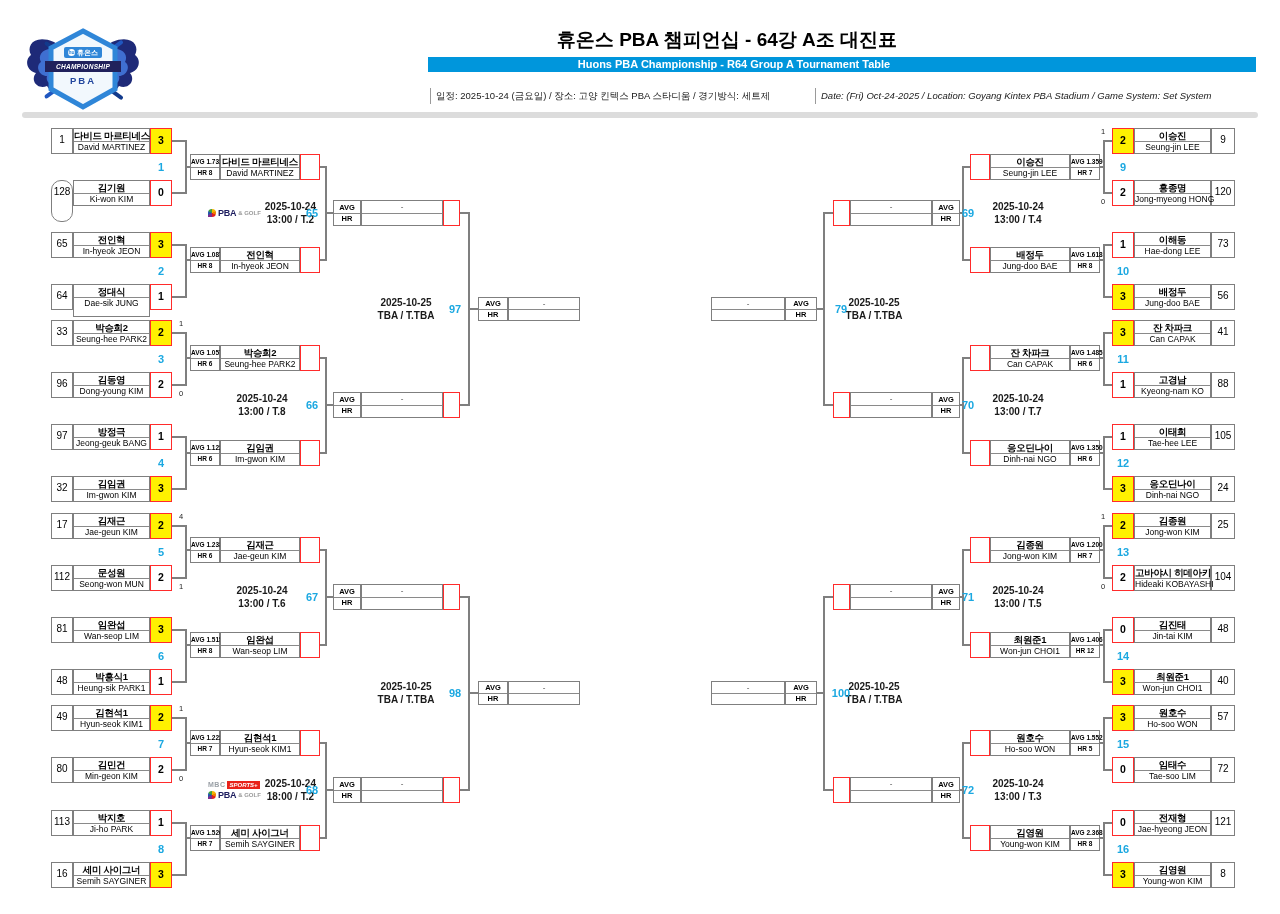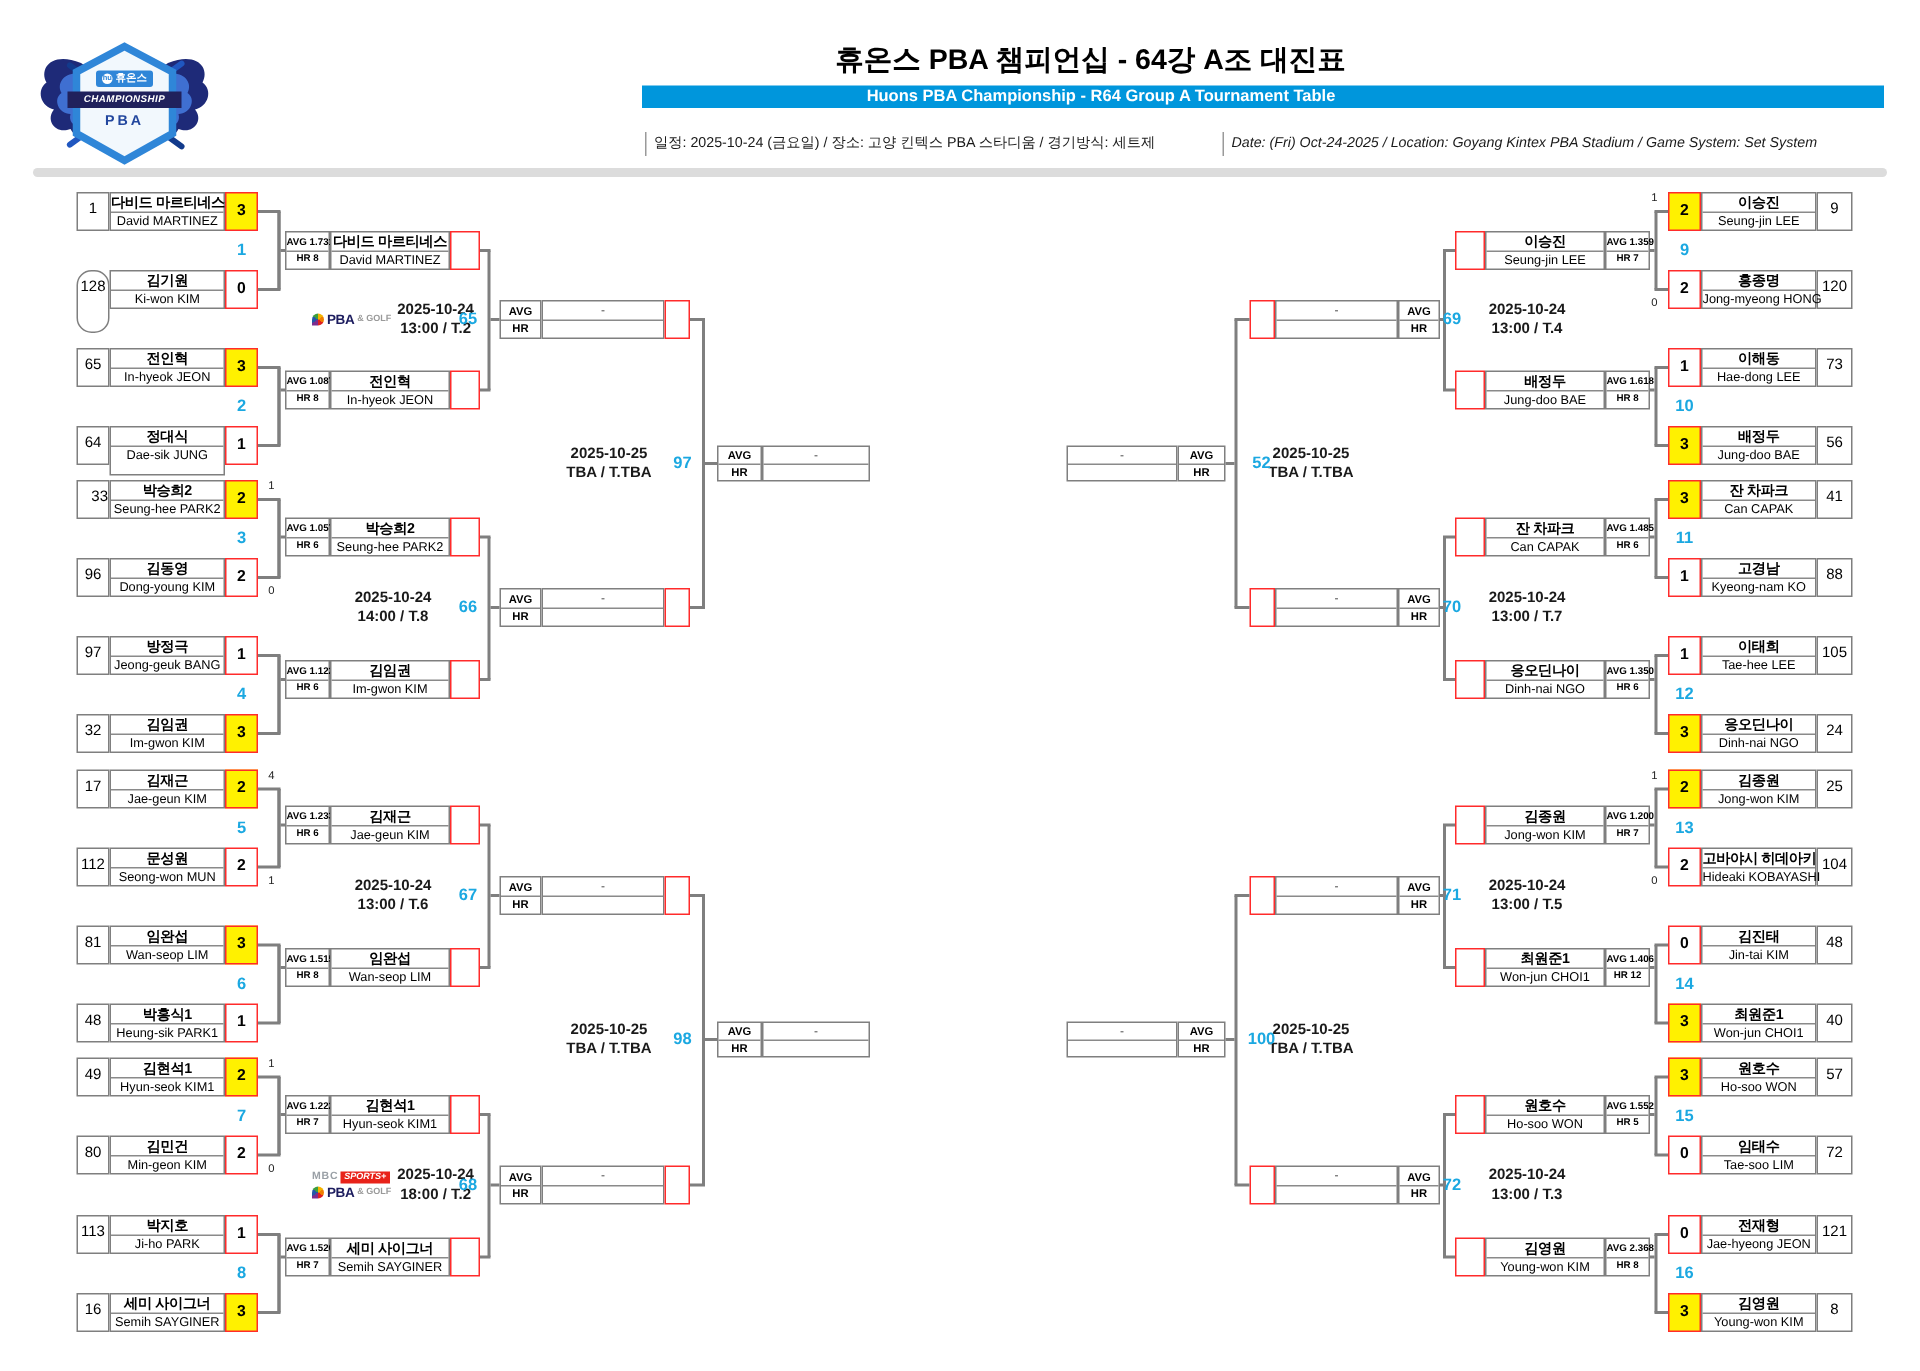--- a/index.html
+++ b/index.html
@@ -123,21 +123,21 @@
         <div class="row krow">정대식</div>
         <div class="row erow">Dae-sik JUNG</div>
       </div>
       <div class="box score" style="left: 150px; top: 284px; width: 22px; height: 26px;">1</div>
       <div class="mnum" style="left: 149px; top: 264px; width: 24px; height: 14px;">2</div>
       <div class="cline" style="left: 172px; top: 244px; width: 15px; height: 2px;"></div>
       <div class="cline" style="left: 172px; top: 296px; width: 15px; height: 2px;"></div>
       <div class="cline" style="left: 185px; top: 245px; width: 2px; height: 52px;"></div>
       <div class="cline" style="left: 185px; top: 245px; width: 2px; height: 52px;"></div>
       <div class="cline" style="left: 187px; top: 259px; width: 3px; height: 2px;"></div>
-      <div class="box seed" style="left: 51px; top: 320px; width: 22px; height: 26px; text-align: right;">33</div>
+      <div class="box seed" style="left: 51px; top: 320px; width: 22px; height: 26px;">33</div>
       <div class="box" style="left: 73px; top: 320px; width: 77px; height: 26px;">
         <div class="row krow">박승희2</div>
         <div class="row erow">Seung-hee PARK2</div>
       </div>
       <div class="box score win" style="left: 150px; top: 320px; width: 22px; height: 26px;">2</div>
       <div class="tb" style="left: 176px; top: 319px; width: 10px; height: 9px;">1</div>
       <div class="box seed" style="left: 51px; top: 372px; width: 22px; height: 26px;">96</div>
       <div class="box" style="left: 73px; top: 372px; width: 77px; height: 26px;">
         <div class="row krow">김동영</div>
         <div class="row erow">Dong-young KIM</div>
@@ -456,21 +456,21 @@
         <div class="row vrow2"></div>
       </div>
       <div class="box score" style="left: 443px; top: 392px; width: 17px; height: 26px;"></div>
       <div class="cline" style="left: 320px; top: 357px; width: 7px; height: 2px;"></div>
       <div class="cline" style="left: 320px; top: 452px; width: 7px; height: 2px;"></div>
       <div class="cline" style="left: 325px; top: 358px; width: 2px; height: 95px;"></div>
       <div class="cline" style="left: 327px; top: 404px; width: 6px; height: 2px;"></div>
       <div class="dateblk" style="left: 190px; top: 391px; width: 144px; height: 28px;">
         <div class="datetxt">
           <div>2025-10-24</div>
-          <div>14:00 / T.8</div>
+          <div>13:00 / T.8</div>
         </div>
       </div>
       <div class="mnum" style="left: 300px; top: 398px; width: 24px; height: 14px;">66</div>
       <div class="box" style="left: 190px; top: 537px; width: 30px; height: 26px;">
         <div class="row srow1">AVG 1.233</div>
         <div class="row srow2">HR 6</div>
       </div>
       <div class="box" style="left: 220px; top: 537px; width: 80px; height: 26px;">
         <div class="row krow">김재근</div>
         <div class="row erow">Jae-geun KIM</div>
@@ -755,21 +755,21 @@
       <div class="cline" style="left: 823px; top: 212px; width: 10px; height: 2px;"></div>
       <div class="cline" style="left: 823px; top: 404px; width: 10px; height: 2px;"></div>
       <div class="cline" style="left: 823px; top: 213px; width: 2px; height: 192px;"></div>
       <div class="cline" style="left: 817px; top: 308px; width: 6px; height: 2px;"></div>
       <div class="dateblk" style="left: 818px; top: 295px; width: 112px; height: 28px;">
         <div class="datetxt">
           <div>2025-10-25</div>
           <div>TBA / T.TBA</div>
         </div>
       </div>
-      <div class="mnum" style="left: 829px; top: 302px; width: 24px; height: 14px;">52</div>
+      <div class="mnum" style="left: 829px; top: 302px; width: 24px; height: 14px;">79</div>
       <div class="box r16" style="left: 785px; top: 681px; width: 32px; height: 24px;">
         <div class="row lrow1">AVG</div>
         <div class="row lrow2">HR</div>
       </div>
       <div class="box r16" style="left: 711px; top: 681px; width: 74px; height: 24px;">
         <div class="row vrow1">-</div>
         <div class="row vrow2"></div>
       </div>
       <div class="cline" style="left: 823px; top: 596px; width: 10px; height: 2px;"></div>
       <div class="cline" style="left: 823px; top: 789px; width: 10px; height: 2px;"></div>

